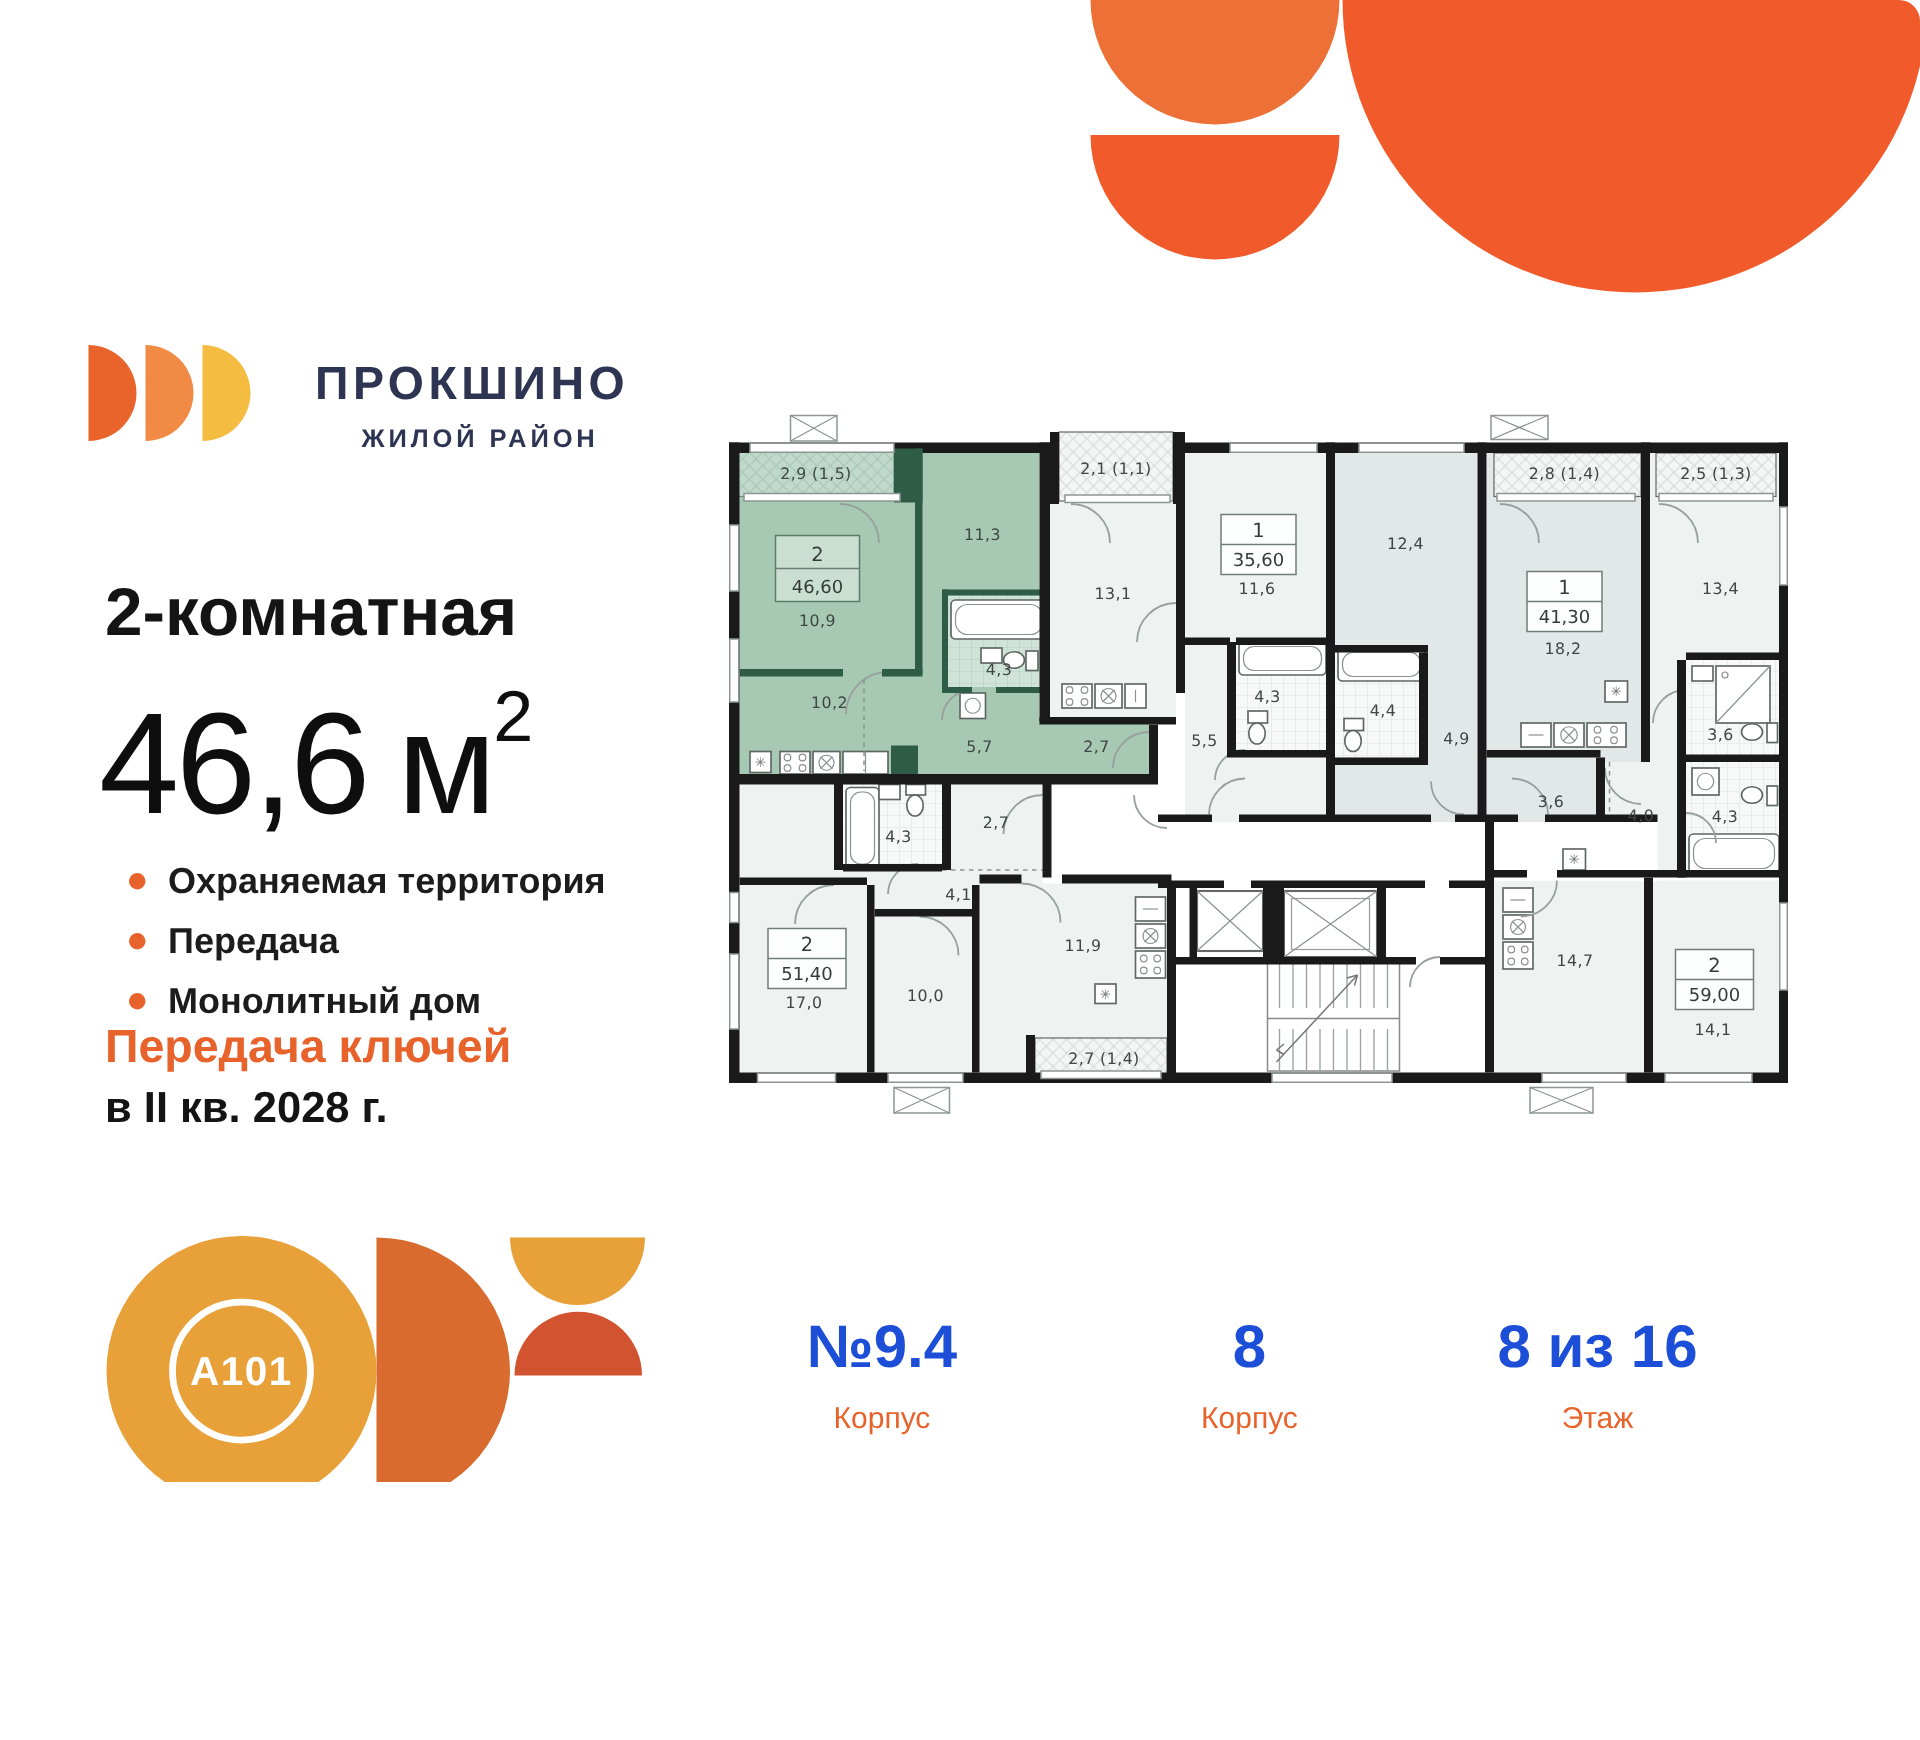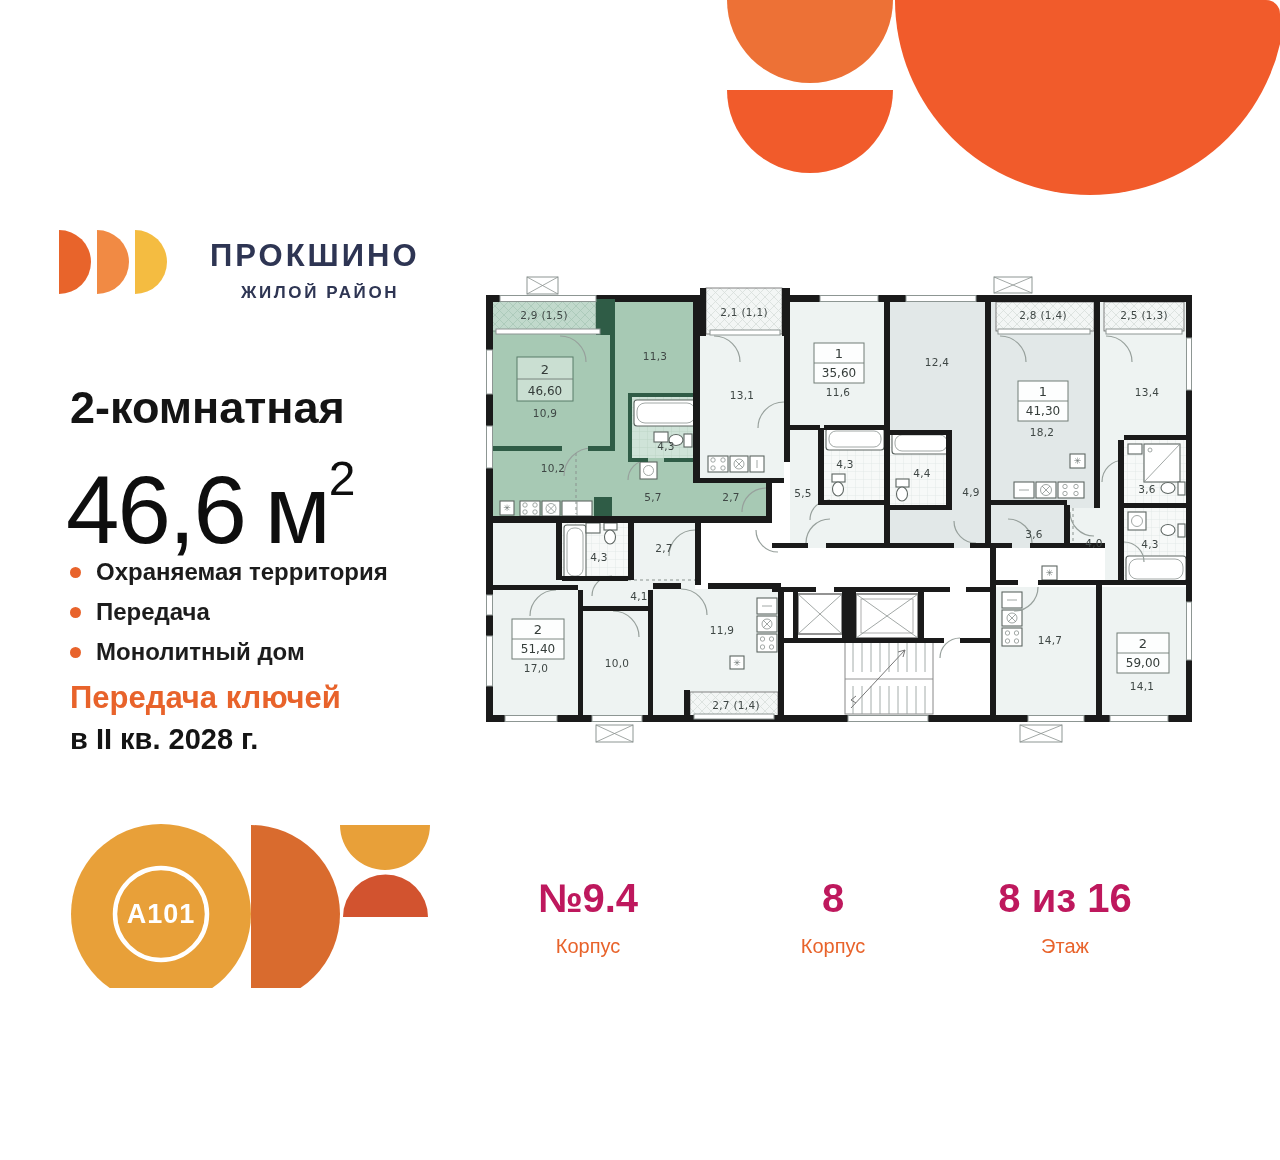--- a/index.html
+++ b/index.html
@@ -10,31 +10,31 @@
   
   .brand-mark{position:absolute;left:57px;top:229px;}
   .brand-text{position:absolute;left:210px;top:238px;color:#2e3553;}
   .brand-name{font-size:31px;font-weight:bold;letter-spacing:3px;}
   .brand-tagline{font-size:17px;font-weight:600;letter-spacing:2.6px;margin-top:9px;margin-left:31px;}
   
   .rooms-title{position:absolute;left:70px;top:385px;font-size:45px;font-weight:bold;color:#141414;line-height:1;}
   .area{position:absolute;left:66px;top:460px;font-size:96px;font-weight:normal;color:#0e0e0e;line-height:1.05;letter-spacing:-2px;}
   .area .unit{margin-left:20px;}
   .area sup{font-size:48px;vertical-align:top;position:relative;top:-6px;letter-spacing:0;}
-  .features{position:absolute;left:70px;top:552px;list-style:none;margin:0;padding:0;}
+  .features{position:absolute;left:70px;top:552px;list-style:none;margin:16px;padding:0;}
   .features li{font-size:24px;font-weight:600;color:#1c1c1c;line-height:40px;}
   .features .dot{display:inline-block;width:11px;height:11px;border-radius:50%;background:#e8632b;margin-right:15px;vertical-align:2px;}
   .keys-1{position:absolute;left:70px;top:680px;font-size:31px;font-weight:bold;color:#e8632b;}
   .keys-2{position:absolute;left:70px;top:723px;font-size:29px;font-weight:bold;color:#141414;}
   
   .a101{position:absolute;left:58px;top:816px;}
   .a101 text{font-family:"Liberation Sans",sans-serif;font-weight:bold;fill:#fff;}
   
   .stat{position:absolute;width:220px;text-align:center;}
-  .stat .val{font-size:40px;font-weight:bold;color:#be185d;}
+  .stat .val{font-size:40px;font-weight:bold;color:#1d4ed8;}
   .stat .lab{font-size:20px;color:#e8632b;margin-top:14px;}
   
   .fp{position:absolute;left:482px;top:270px;}
   .w{fill:#1a1a1a;}
   .wg{fill:#2f5c46;}
   .winr{fill:#ffffff;stroke:#8d9693;stroke-width:1;}
   .fx{stroke:#5e6663;stroke-width:1.1;fill:#ffffff;}
   .fxl{stroke:#8a928f;stroke-width:0.8;fill:none;}
   .door{stroke:#97a09c;stroke-width:1.2;fill:none;}
   .dash{stroke:#8a938f;stroke-width:1;stroke-dasharray:3 3;fill:none;}

